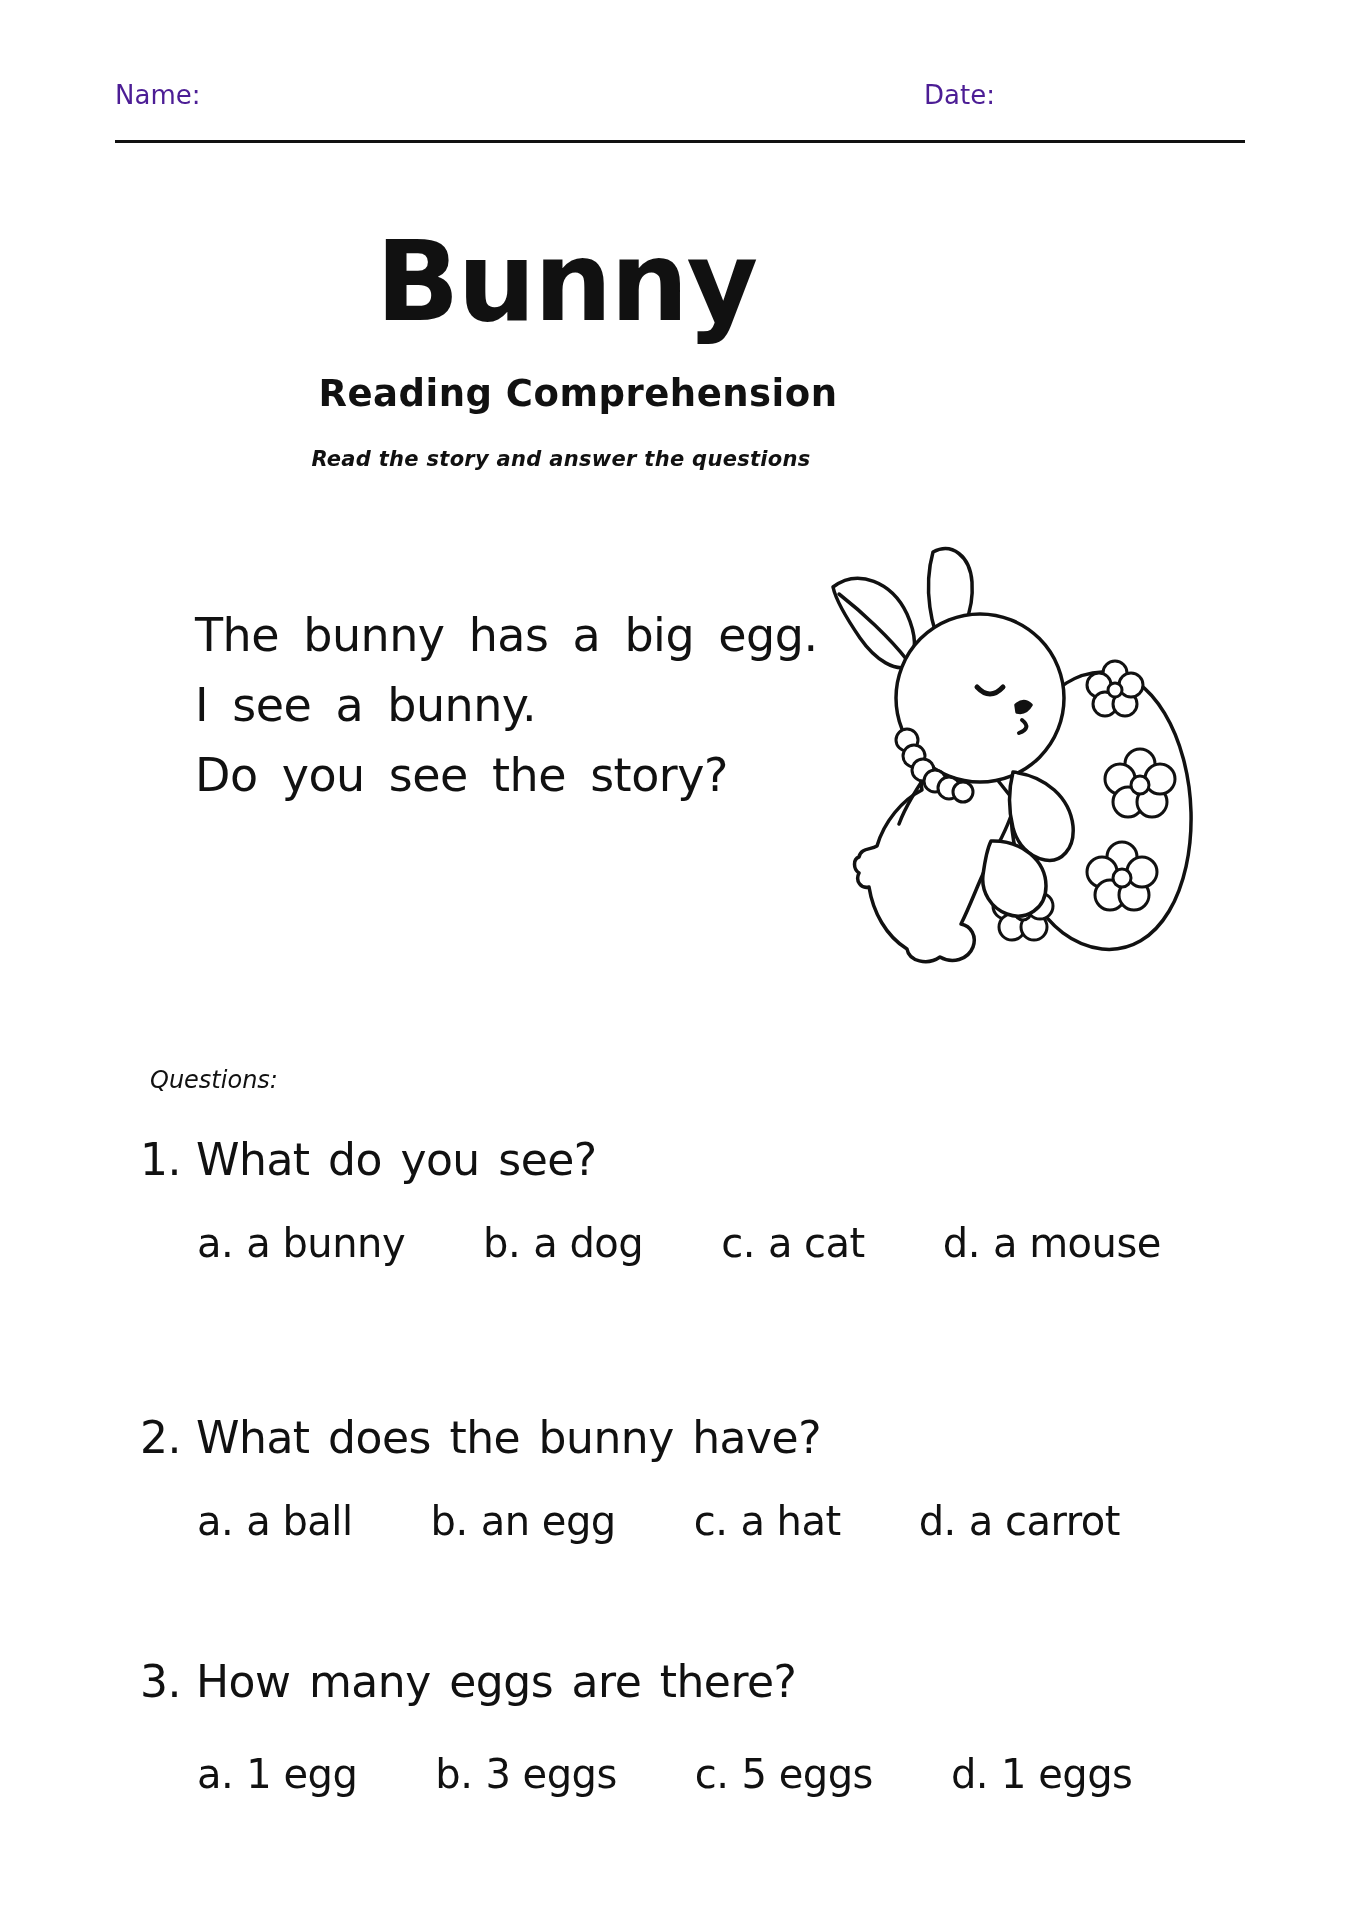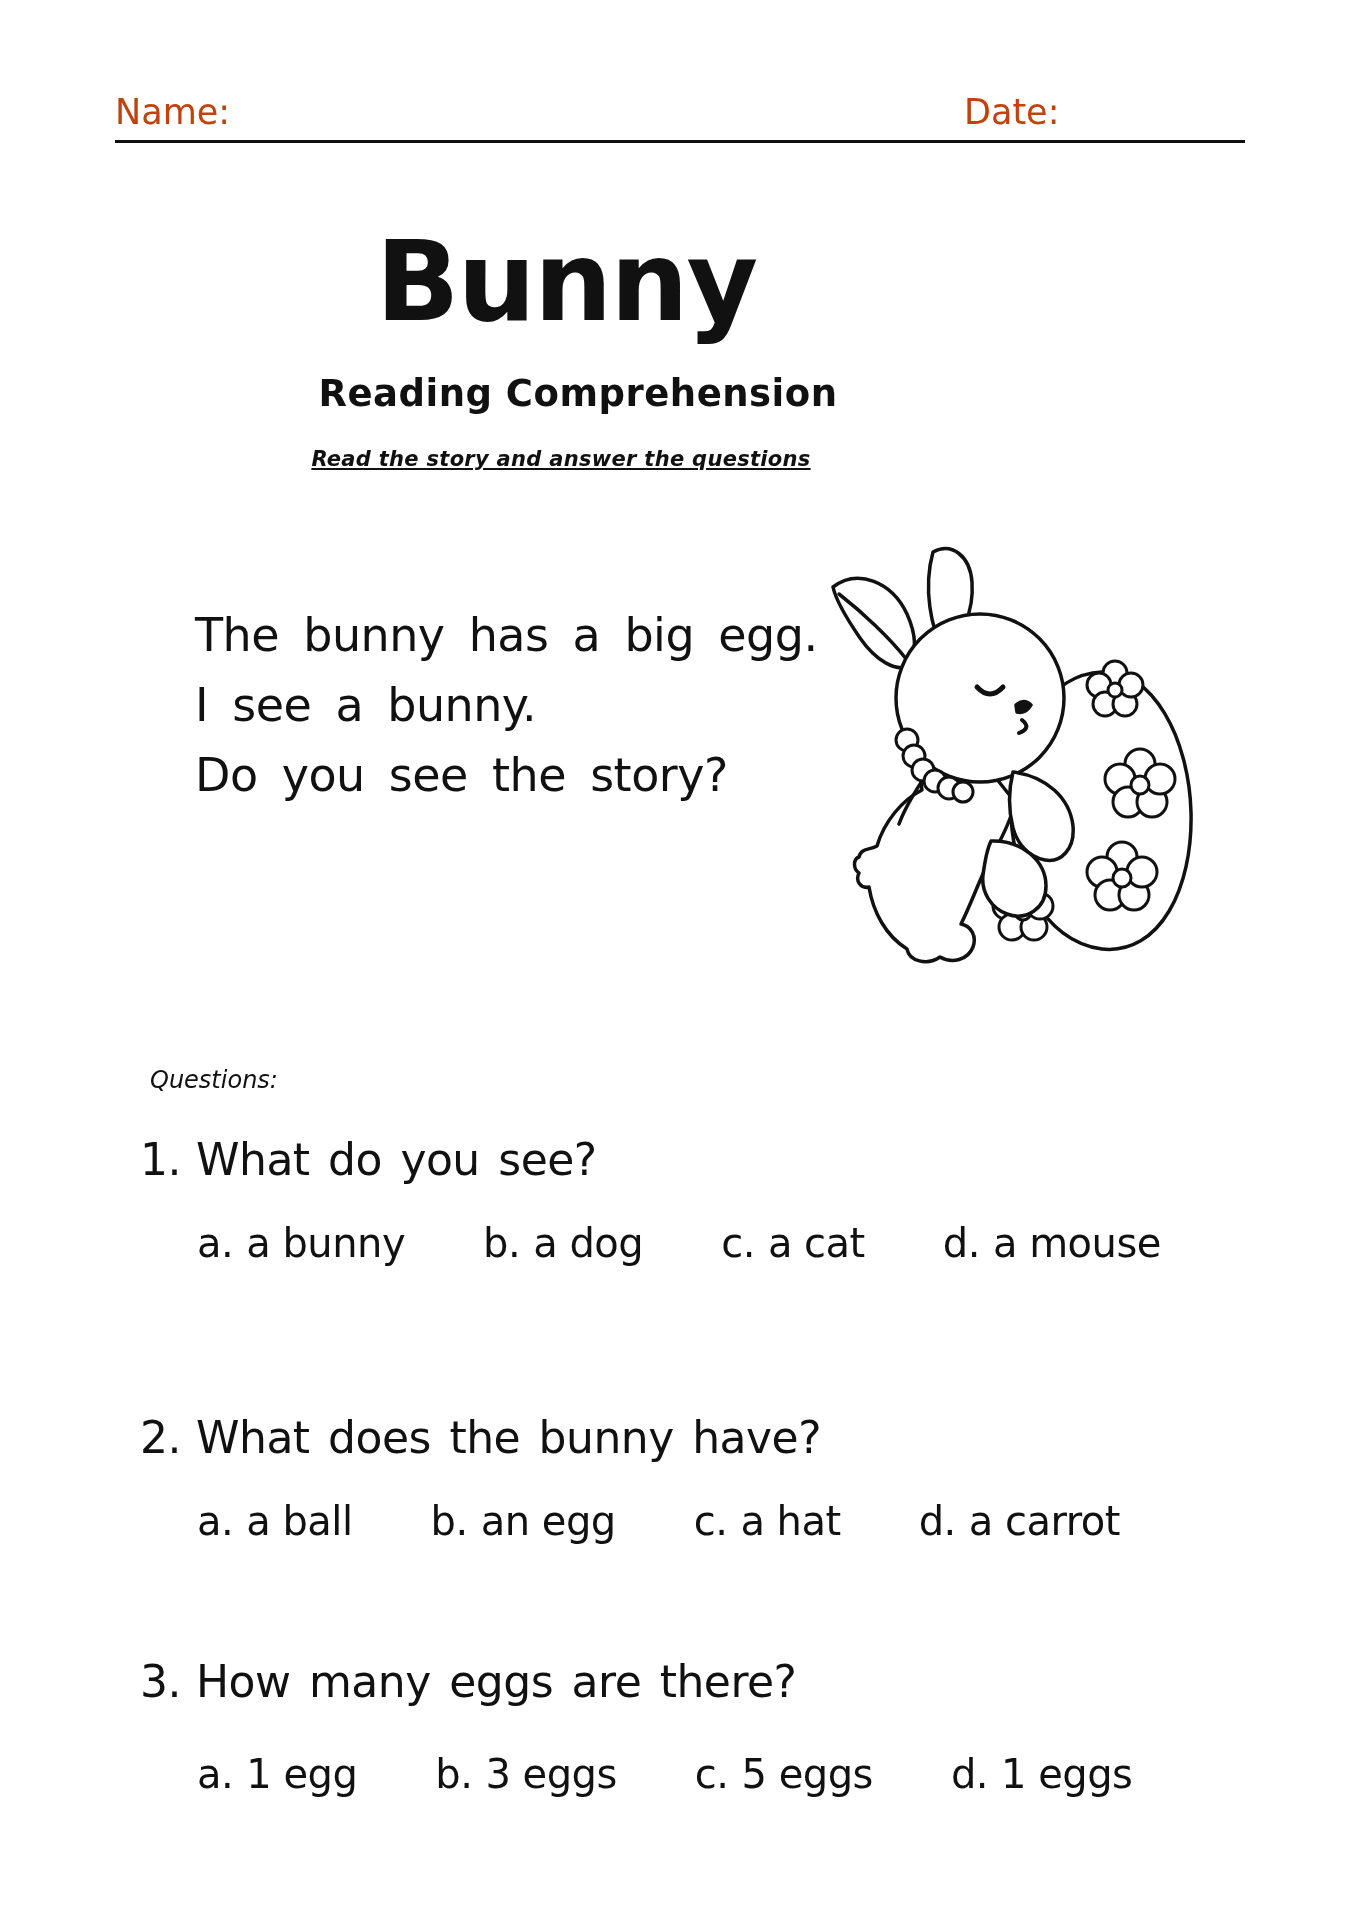--- a/index.html
+++ b/index.html
@@ -6,44 +6,43 @@
   html,body { width:1358px; height:1920px; }
   body {
     position:relative;
     background:#ffffff;
     color:#111111;
     font-family:"DejaVu Sans", sans-serif;
     overflow:hidden;
   }
   .abs { position:absolute; }
 
-  .header-label { top:92px; font-size:35px; color:#c2410c; }
+  .header-label { top:80px; font-size:26px; color:#4c1d95; }
   .name-label { left:115px; }
-  .date-label { left:924px;margin-left:40px; }
+  .date-label { left:924px; }
   .header-rule { left:115px; top:140px; width:1130px; height:3px; background:#111111; }
 
   .title {
     left:0; top:222px; width:1132px;
     text-align:center;
     font-size:110px; font-weight:bold;
     letter-spacing:-2px;
     line-height:1.1;
   }
   .subtitle {
     left:0; top:372px; width:1156px;
     text-align:center;
     font-size:37px; font-weight:bold;
     letter-spacing:0.5px;
   }
   .instruction {
     left:0; top:447px; width:1122px;
     text-align:center;
     font-size:21px; font-style:italic; font-weight:bold;
     letter-spacing:0.3px;
-    text-decoration:underline;
   }
 
   .story {
     left:195px; top:600px;
     font-size:46px; line-height:70px;
     letter-spacing:-0.5px; word-spacing:10px;
     white-space:nowrap;
   }
 
   .illustration { left:810px; top:540px; width:390px; height:430px; }

